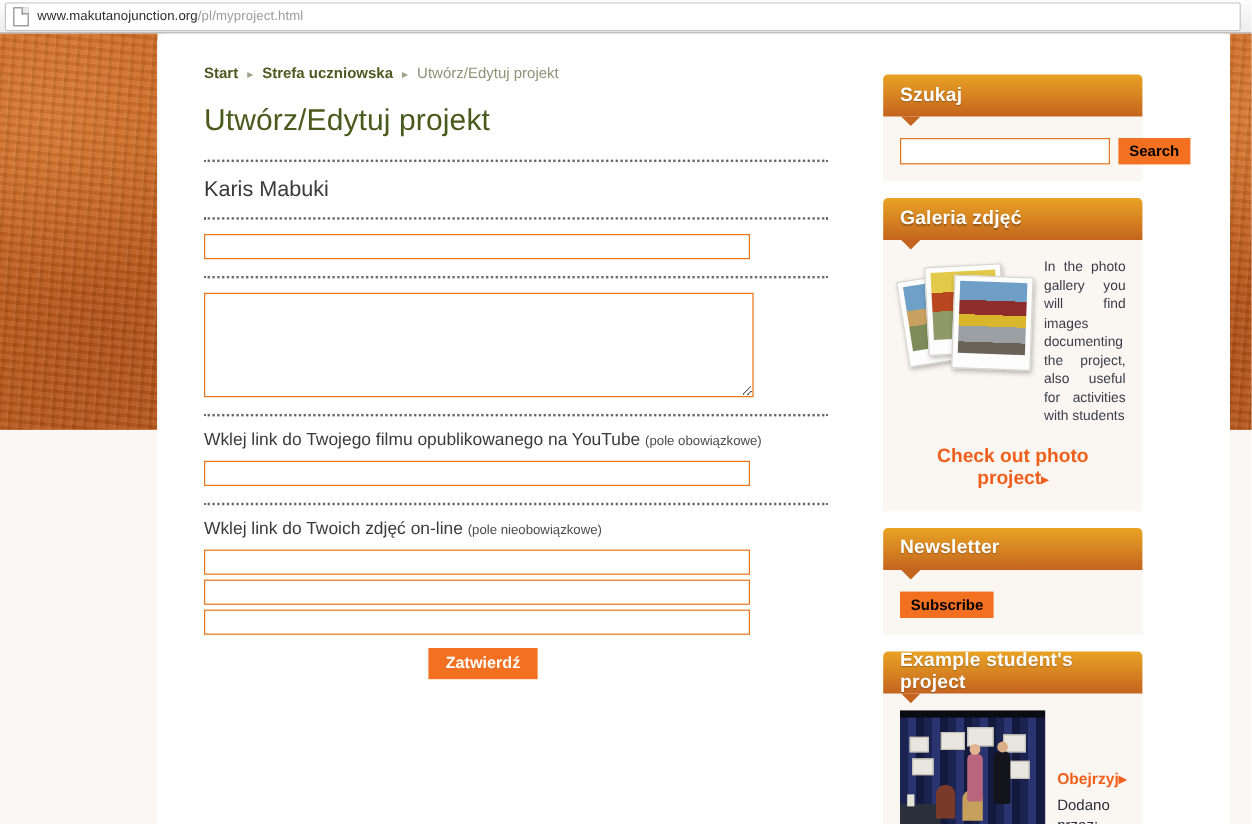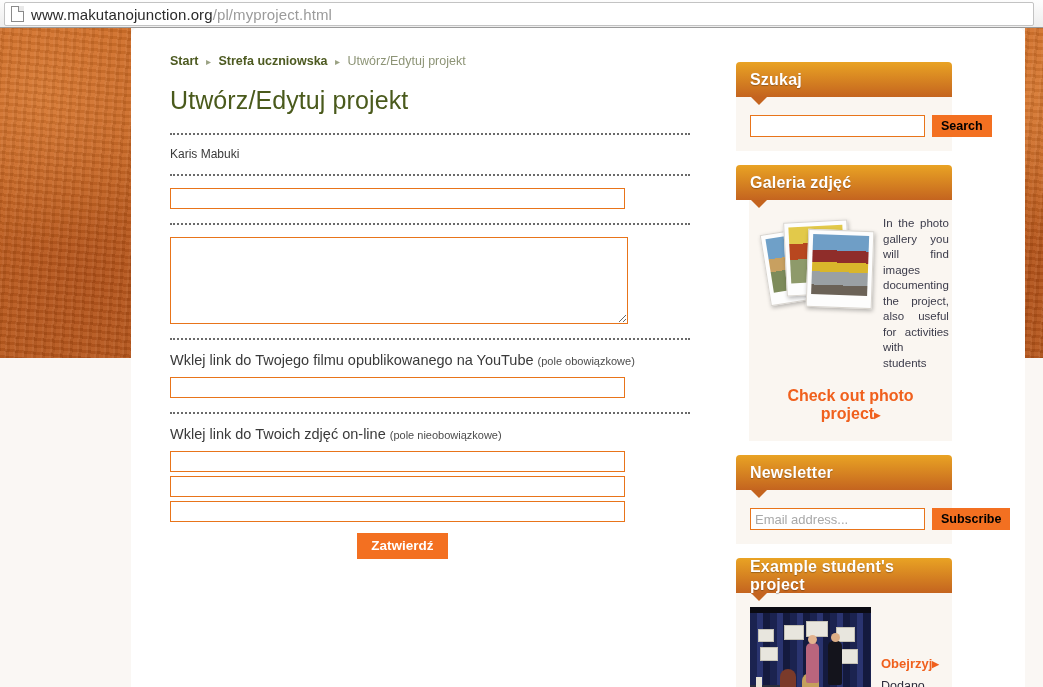--- a/index.html
+++ b/index.html
@@ -37,21 +37,21 @@
   }
   #page-glyph::after {
     content: "";
     position: absolute; right: -1px; top: -1px;
     width: 5px; height: 5px;
     background: #e9e9e9;
     border-left: 1px solid #8a8a8a;
     border-bottom: 1px solid #8a8a8a;
   }
   #url-text {
-    font-size: 15px; color: #2b2b2b; letter-spacing: 0.1px;
+    font-size: 11px; color: #2b2b2b; letter-spacing: 0.1px;
     white-space: nowrap;
   }
   #url-text .path { color: #9b9b9b; }
 
   
   #page-root {
     position: absolute; left: 0; top: 28px;
     width: 1043px; height: 659px;
     background: #faf7f4;
     overflow: hidden;
@@ -101,21 +101,21 @@
     height: 0; margin: 0;
     opacity: .82;
   }
   .field-block { padding: 12px 0 14px 0; }
   .field-name {
     font-size: 14.5px; color: #3a3a3a;
     margin-bottom: 9px; white-space: nowrap;
   }
   .field-name .hint { font-size: 11px; color: #4b4b4b; }
   .plain-row {
-    font-size: 12px; color: #3a3a3a;
+    font-size: 18px; color: #3a3a3a;
     padding: 12px 0 13px 0;
   }
 
   .txt-input {
     display: block;
     width: 455px; height: 21px;
     border: 1px solid #e8741a;
     background: #fff;
     font-family: "Liberation Sans", sans-serif;
     font-size: 13px; color: #333;
@@ -195,21 +195,21 @@
     color: #000000;
     font-family: "Liberation Sans", sans-serif;
     font-weight: bold; font-size: 12.5px;
     padding: 0 9px;
     cursor: pointer;
     line-height: 22px;
     white-space: nowrap;
   }
 
   
-  #gallery-body { padding: 14px 14px 6px 14px; margin-left: 13px; }
+  #gallery-body { padding: 14px 14px 6px 14px; }
   #gallery-row { display: flex; align-items: flex-start; }
   #polaroid-stack {
     position: relative; width: 112px; height: 104px;
     flex: 0 0 auto;
   }
   .polaroid {
     position: absolute;
     background: #fdfdfd;
     border: 1px solid #d9d5cf;
     box-shadow: 1px 2px 4px rgba(0,0,0,.28);
@@ -416,21 +416,20 @@
         </div>
       </div>
 
       <div class="widget">
         <div class="widget-head">
           <span class="widget-head-title">Newsletter</span>
           <span class="widget-notch"></span>
         </div>
         <div class="widget-body">
           <div class="inline-form">
-            <input class="side-input" type="text" placeholder="Email address..." style="">
             <button class="side-btn">Subscribe</button>
           </div>
         </div>
       </div>
 
       <div class="widget">
         <div class="widget-head">
           <span class="widget-head-title">Example student's project</span>
           <span class="widget-notch"></span>
         </div>

